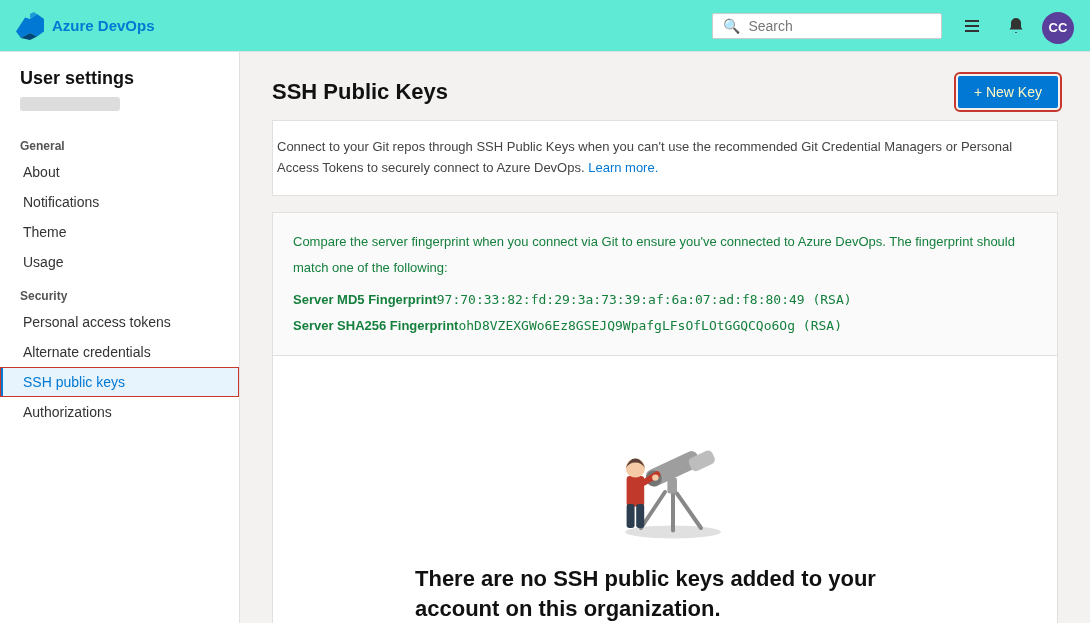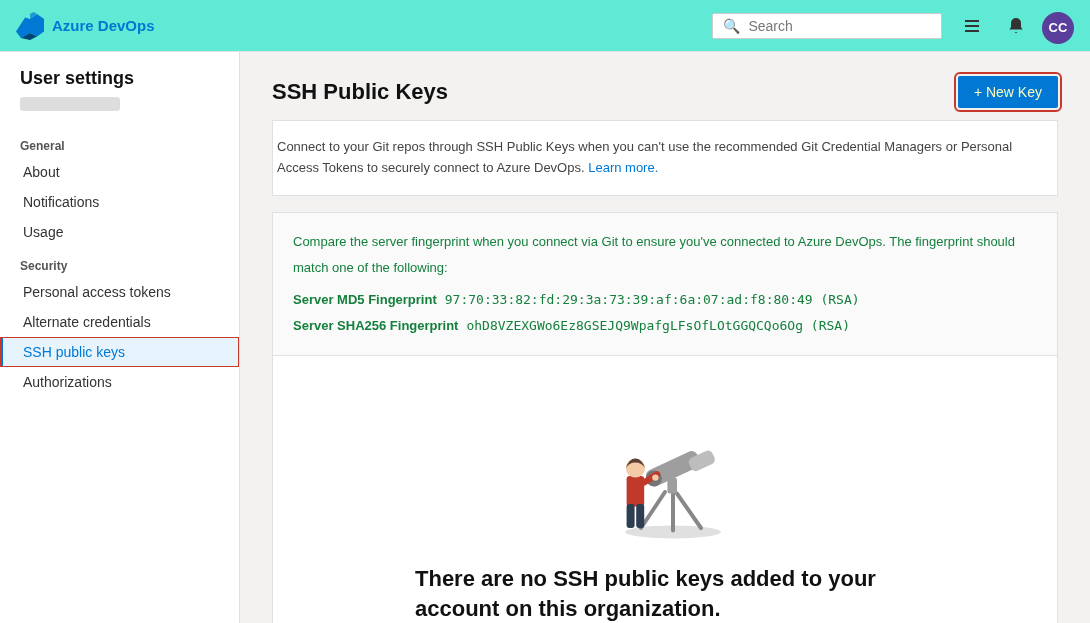--- a/index.html
+++ b/index.html
@@ -177,21 +177,21 @@
     .fingerprint-box {
       background: #fafafa;
       border: 1px solid #e0e0e0;
       padding: 16px 20px;
       margin-bottom: 0;
       font-size: 13px;
       color: #15803d;
       line-height: 2;
     }
     .fingerprint-box .intro { margin-bottom: 6px; }
-    .fingerprint-row { display: flex; align-items: flex-end; gap: 8px; }
+    .fingerprint-row { display: flex; align-items: flex-end; }
     .fingerprint-label { font-weight: 700; white-space: nowrap; }
     .fingerprint-value { font-family: monospace; font-size: 13px; word-break: break-all; }
 
     .empty-state {
       display: flex;
       flex-direction: column;
       align-items: center;
       padding: 32px 16px 16px 16px;
       background: #fff;
       border: 1px solid #e0e0e0;
@@ -252,20 +252,23 @@
     <div class="sidebar-title">User settings</div>
     <div class="sidebar-user-blurred"></div>
     <div class="sidebar-section-label">General</div>
     <div class="sidebar-item">
       <span>About</span>
     </div>
     <div class="sidebar-item">
       <span>Notifications</span>
     </div>
     <div class="sidebar-item">
+      <span>Theme</span>
+    </div>
+    <div class="sidebar-item">
       <span>Usage</span>
     </div>
     <div class="sidebar-section-label">Security</div>
     <div class="sidebar-item">
       <span>Personal access tokens</span>
     </div>
     <div class="sidebar-item">
       <span>Alternate credentials</span>
     </div>
     <div class="sidebar-item active">

